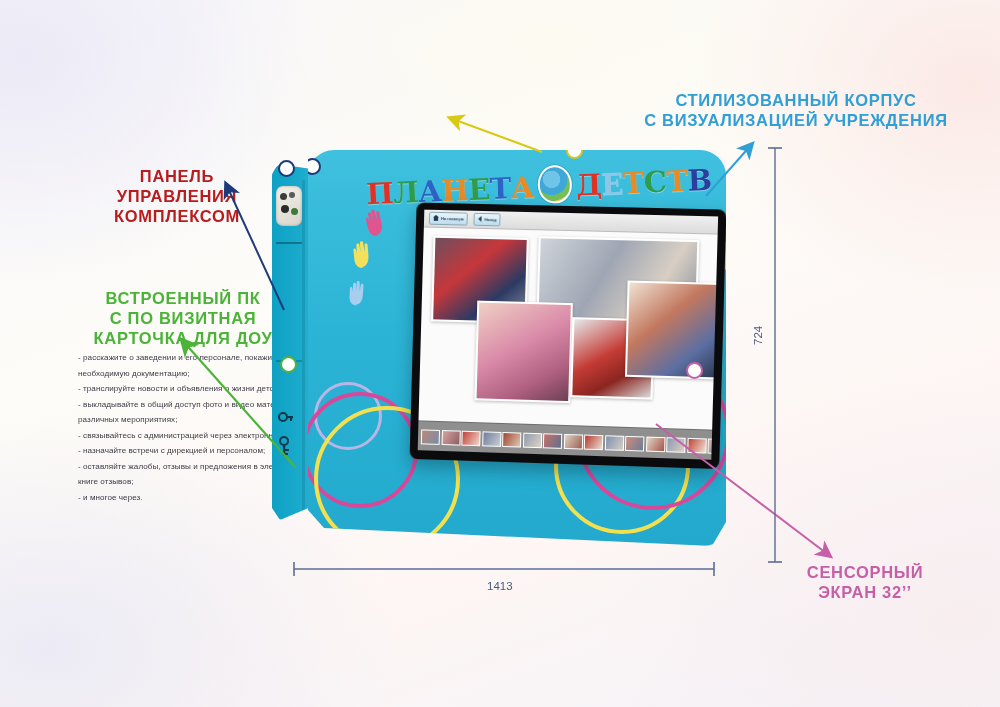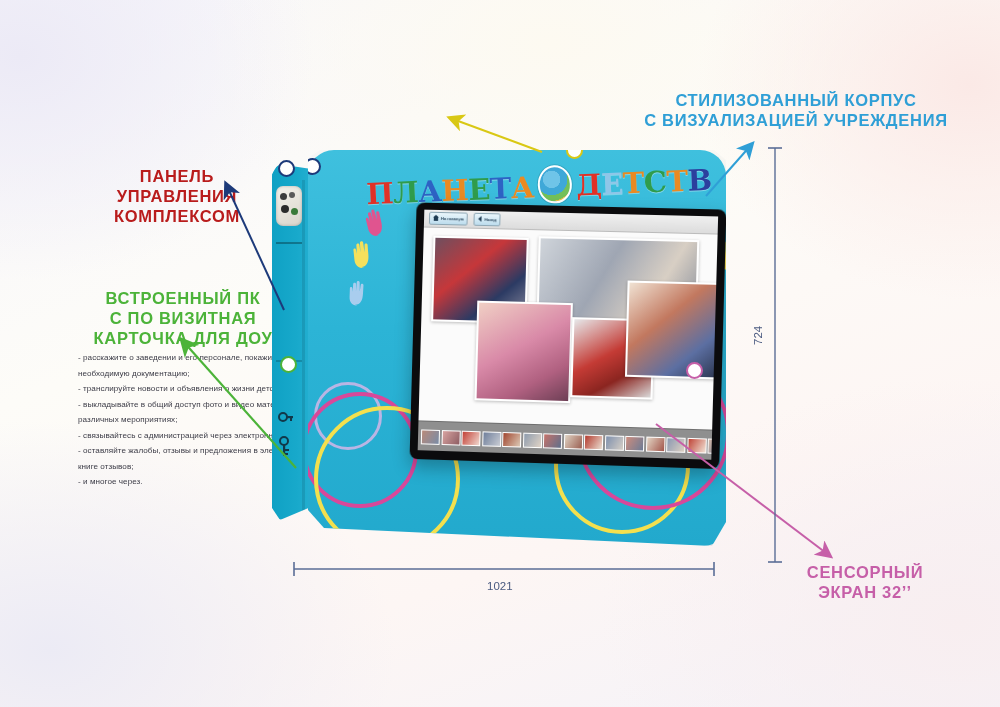--- a/index.html
+++ b/index.html
@@ -119,20 +119,21 @@
   </div>
   <div class="callout c-touch">
     <span>СЕНСОРНЫЙ<br>ЭКРАН 32’’</span>
   </div>
 
   <div class="bodytext">
     <div>- расскажите о заведении и его персонале, покажите необходимую документацию;</div>
     <div>- транслируйте новости и объявления о жизни детского сада;</div>
     <div>- выкладывайте в общий доступ фото и видео материалы о различных мероприятиях;</div>
     <div>- связывайтесь с администрацией через электронную почту;</div>
+    <div>- назначайте встречи с дирекцией и персоналом;</div>
     <div>- оставляйте жалобы, отзывы и предложения в электронной книге отзывов;</div>
     <div>- и многое через.</div>
   </div>
 
   <div class="kiosk">
 
     <div class="cab-side">
       <div class="side-knob">
         <div class="knob-dot" style="left:4px;top:7px;width:7px;height:7px;background:#3b3b3b;"></div>
         <div class="knob-dot" style="left:13px;top:6px;width:6px;height:6px;background:#5a5a5a;"></div>
@@ -295,16 +296,16 @@
       <line x1="714" y1="562" x2="714" y2="576" stroke="#5a6d96" stroke-width="1.6"></line>
     </g>
 
     <g>
       <line x1="775" y1="148" x2="775" y2="562" stroke="#5a6d96" stroke-width="1.4"></line>
       <line x1="768" y1="148" x2="782" y2="148" stroke="#5a6d96" stroke-width="1.6"></line>
       <line x1="768" y1="562" x2="782" y2="562" stroke="#5a6d96" stroke-width="1.6"></line>
     </g>
   </svg>
 
-  <div class="dimtxt dim-h">1021</div>
+  <div class="dimtxt dim-h">1413</div>
   <div class="dimtxt dim-v">724</div>
 
 </div>
 
 </body></html>

